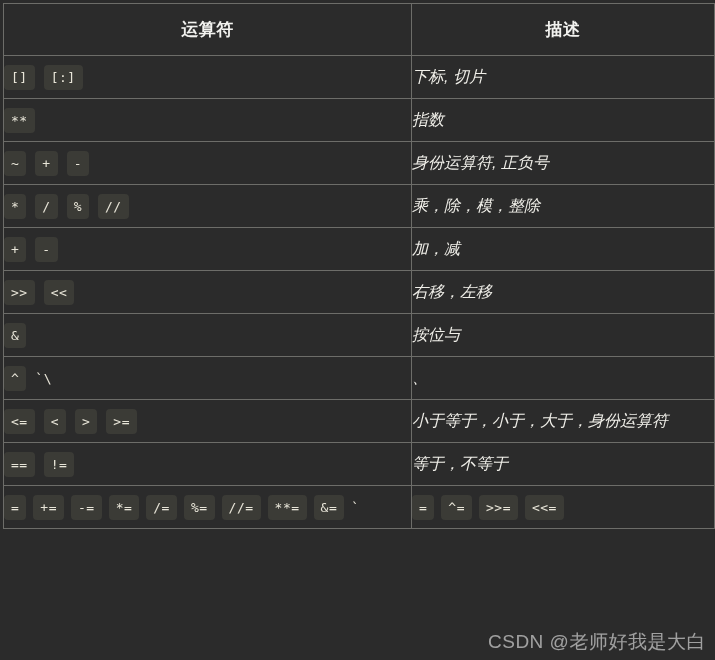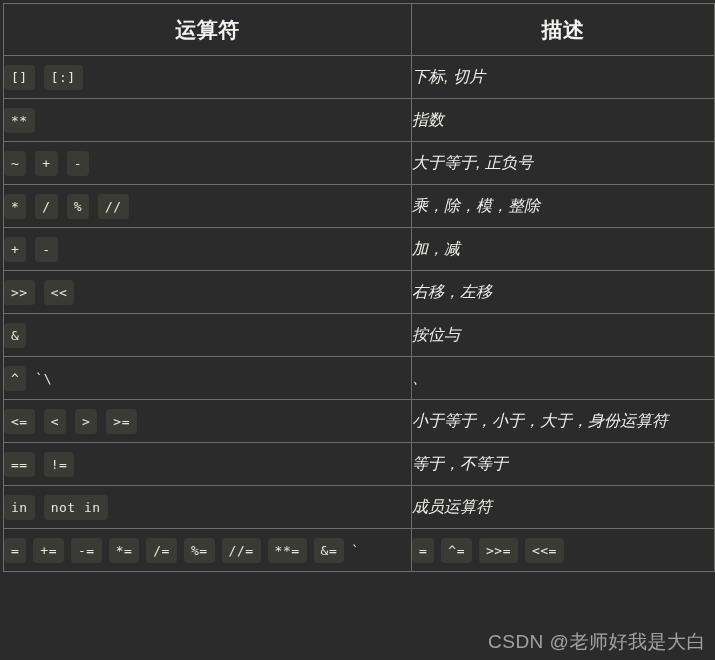--- a/index.html
+++ b/index.html
@@ -31,21 +31,21 @@
   table.op-table th,
   table.op-table td {
     border: 1px solid #6d6d69;
     background: #2b2b2b;
     padding: 0;
     vertical-align: middle;
   }
   table.op-table th {
     height: 52px;
     color: #f2f2ef;
-    font-size: 21px;
+    font-size: 17px;
     font-weight: bold;
     text-align: center;
     letter-spacing: 0.5px;
   }
   table.op-table td {
     height: 43px;
   }
   td.op-cell {
     padding: 0 0 0 19px;
     white-space: nowrap;
@@ -117,21 +117,21 @@
         <tr>
           <td class="op-cell"><span class="chip">[]</span><span class="chip">[:]</span></td>
           <td class="desc-cell">下标, 切片</td>
         </tr>
         <tr>
           <td class="op-cell"><span class="chip">**</span></td>
           <td class="desc-cell">指数</td>
         </tr>
         <tr>
           <td class="op-cell"><span class="chip">~</span><span class="chip">+</span><span class="chip">-</span></td>
-          <td class="desc-cell">大于等于, 正负号</td>
+          <td class="desc-cell">身份运算符, 正负号</td>
         </tr>
         <tr>
           <td class="op-cell"><span class="chip">*</span><span class="chip">/</span><span class="chip">%</span><span class="chip">//</span></td>
           <td class="desc-cell">乘，除，模，整除</td>
         </tr>
         <tr>
           <td class="op-cell"><span class="chip">+</span><span class="chip">-</span></td>
           <td class="desc-cell">加，减</td>
         </tr>
         <tr>
@@ -147,24 +147,20 @@
           <td class="desc-cell">、</td>
         </tr>
         <tr>
           <td class="op-cell"><span class="chip">&lt;=</span><span class="chip">&lt;</span><span class="chip">&gt;</span><span class="chip">&gt;=</span></td>
           <td class="desc-cell">小于等于，小于，大于，身份运算符</td>
         </tr>
         <tr>
           <td class="op-cell"><span class="chip">==</span><span class="chip">!=</span></td>
           <td class="desc-cell">等于，不等于</td>
         </tr>
-        <tr>
-          <td class="op-cell"><span class="chip">in</span><span class="chip">not in</span></td>
-          <td class="desc-cell">成员运算符</td>
-        </tr>
         <tr class="last-row">
           <td class="op-cell"><span class="chip">=</span><span class="chip">+=</span><span class="chip">-=</span><span class="chip">*=</span><span class="chip">/=</span><span class="chip">%=</span><span class="chip">//=</span><span class="chip">**=</span><span class="chip">&amp;=</span><span class="plain">`</span></td>
           <td class="desc-cell last-row"><span class="chip">=</span><span class="chip">^=</span><span class="chip">&gt;&gt;=</span><span class="chip">&lt;&lt;=</span></td>
         </tr>
       </tbody>
   </table>
 
   <div class="watermark">CSDN @老师好我是大白</div>
 
 </div>

